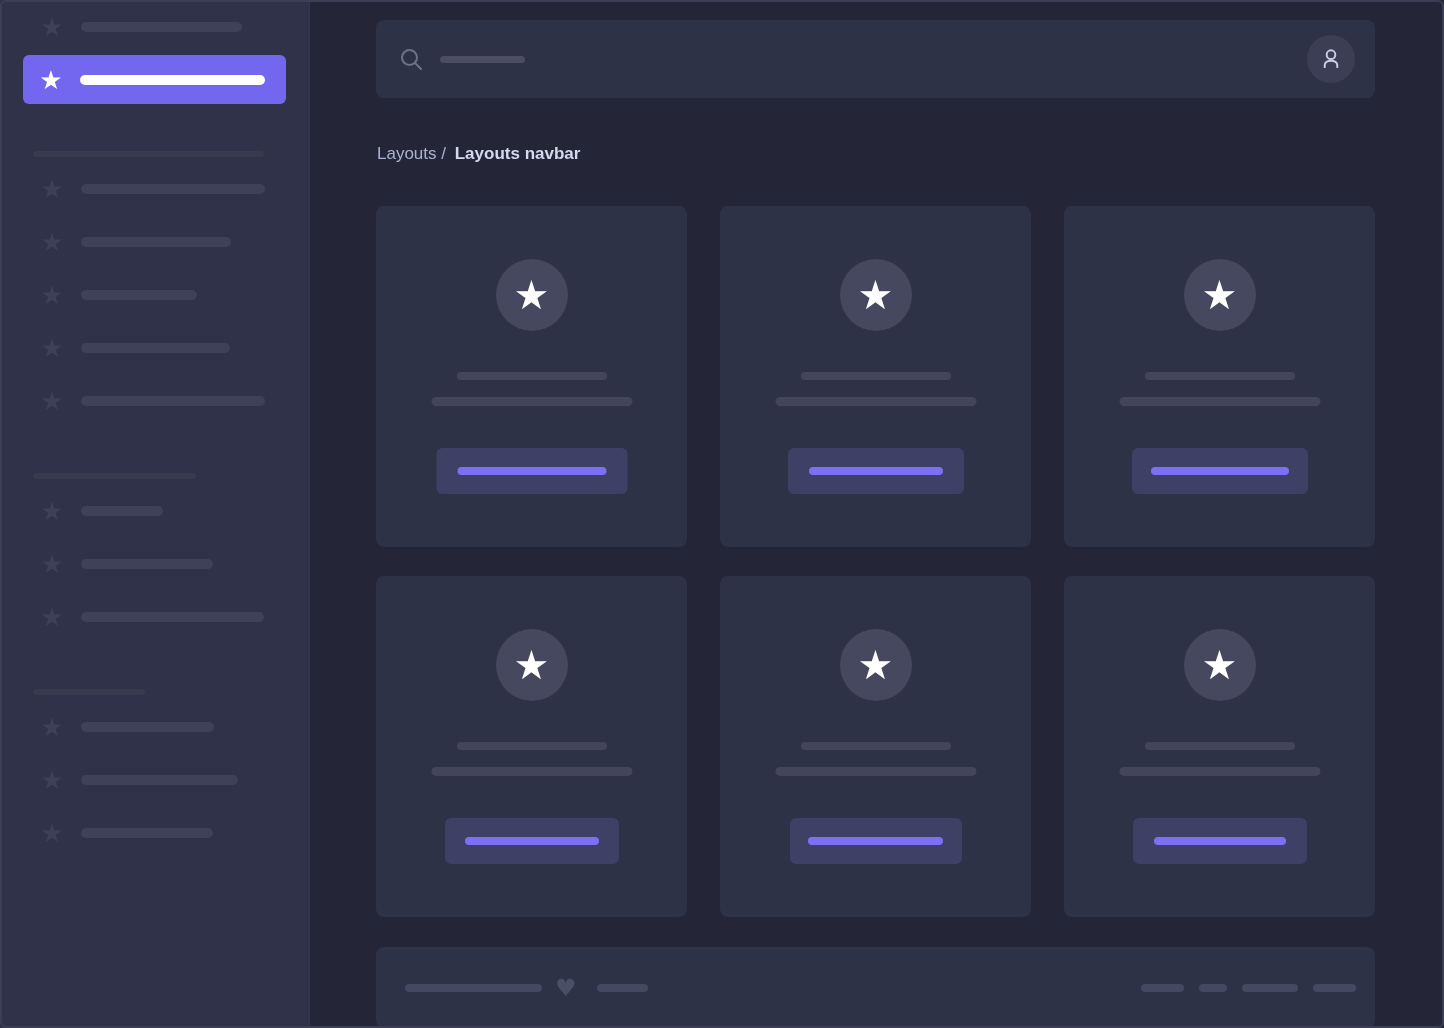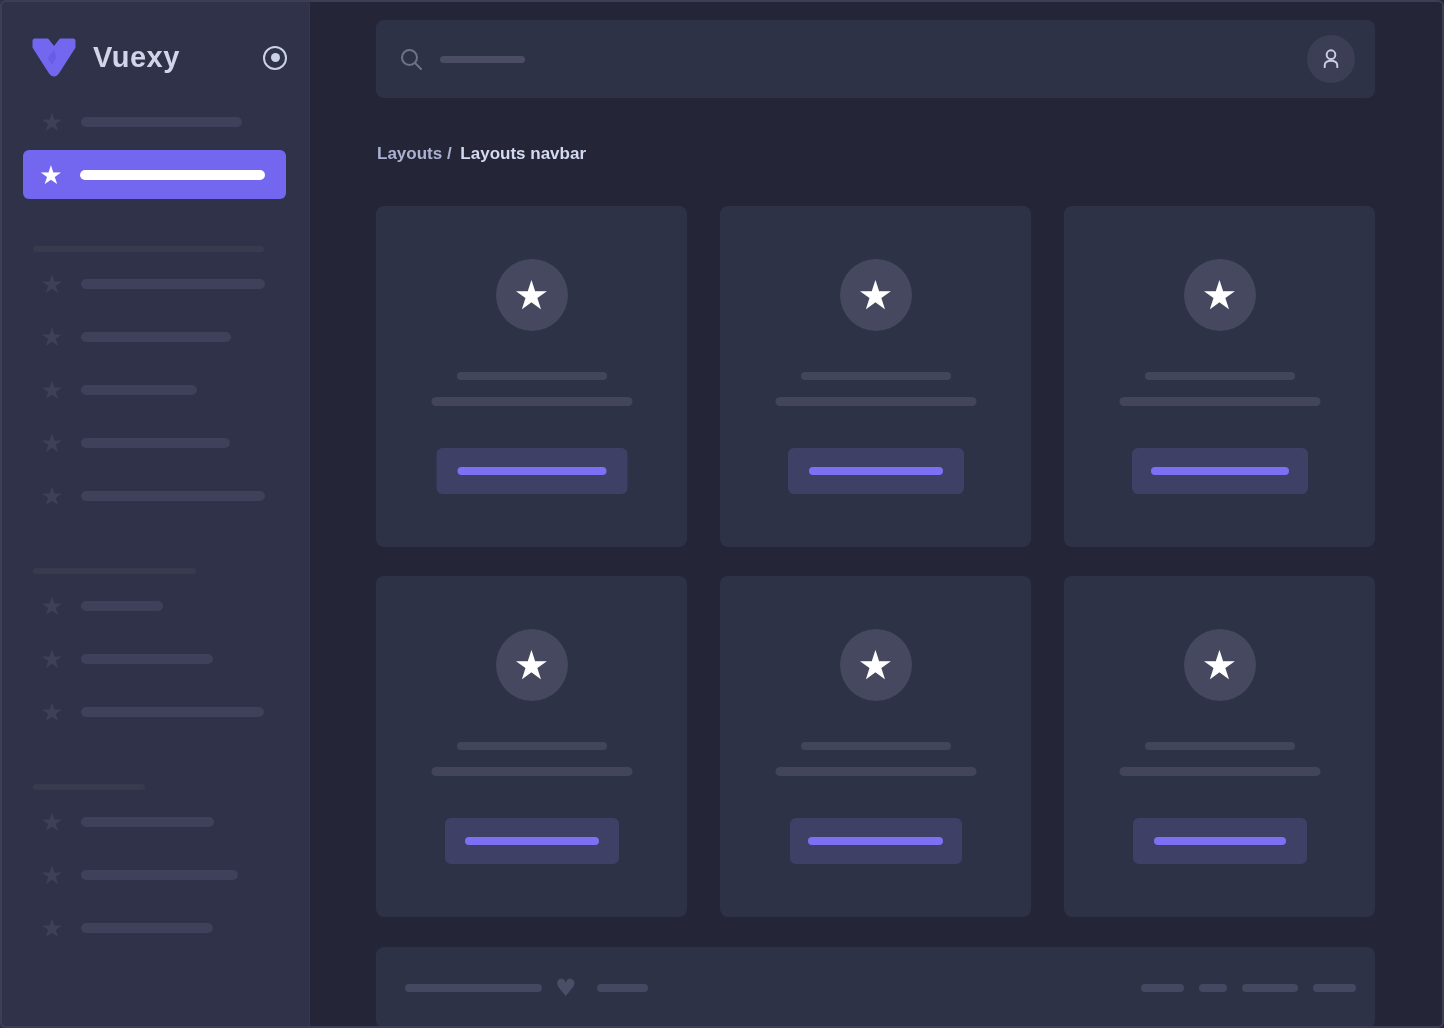--- a/index.html
+++ b/index.html
@@ -79,21 +79,21 @@
   .search-zone .bar{width:85px;height:7px;background:#4a4d63;margin-left:17px;}
   .avatar-btn{
     margin-left:auto;width:48px;height:48px;border-radius:50%;
     background:#3b3e55;display:flex;align-items:center;justify-content:center;cursor:pointer;
   }
 
   
   .breadcrumb{
     position:absolute;left:377px;top:143px;font-size:17px;line-height:22px;
   }
-  .breadcrumb .parent{color:var(--text-muted);font-weight:700;cursor:pointer;}
+  .breadcrumb .parent{color:var(--text-muted);font-weight:400;cursor:pointer;}
   .breadcrumb .current{color:#d5d9ef;font-weight:700;margin-left:4px;}
 
   
   .cards-grid{
     position:absolute;left:376px;top:206px;width:999px;
     display:grid;grid-template-columns:repeat(3,311px);column-gap:33px;row-gap:29px;
   }
   .demo-card{
     height:341px;background:var(--panel-bg);border-radius:8px;position:relative;
   }
@@ -126,32 +126,20 @@
   .footer-left .heart{
     font-family:"DejaVu Sans",sans-serif;font-size:24px;line-height:24px;
     color:#4a4e66;margin:0 20px 0 13px;
   }
   .footer-right{margin-left:auto;display:flex;align-items:center;gap:15px;}
 </style>
 </head>
 <body>
 
 <aside class="sidebar">
-  <div class="side-logo-row">
-    <span style="cursor:pointer;display:inline-flex;">
-      <svg width="50" height="40" viewBox="0 0 50 40">
-        <path d="M6 3 L18 3 L25 12 L32 3 L44 3 L44 9 L28 34 Q25 38 22 34 L6 9 Z" fill="#7367f0" stroke="#7367f0" stroke-width="5" stroke-linejoin="round"></path>
-        <path d="M25 12 L18.5 20 L23 27 L27.5 19 Z" fill="#5f53e0" opacity="0.55"></path>
-      </svg>
-    </span>
-    <span class="brand-name">Vuexy</span>
-    <span class="pin-toggle">
-        <span class="dot"></span>
-      </span>
-  </div>
   <nav>
       <div class="side-item">
         <span class="star">★</span>
         <span class="bar" style="width: 161px;"></span>
       </div>
       <div class="side-item active">
         <span class="star">★</span>
         <span class="bar" style="width: 185px;"></span>
       </div>
       <div class="side-header first" style="width: 231px;"></div>

